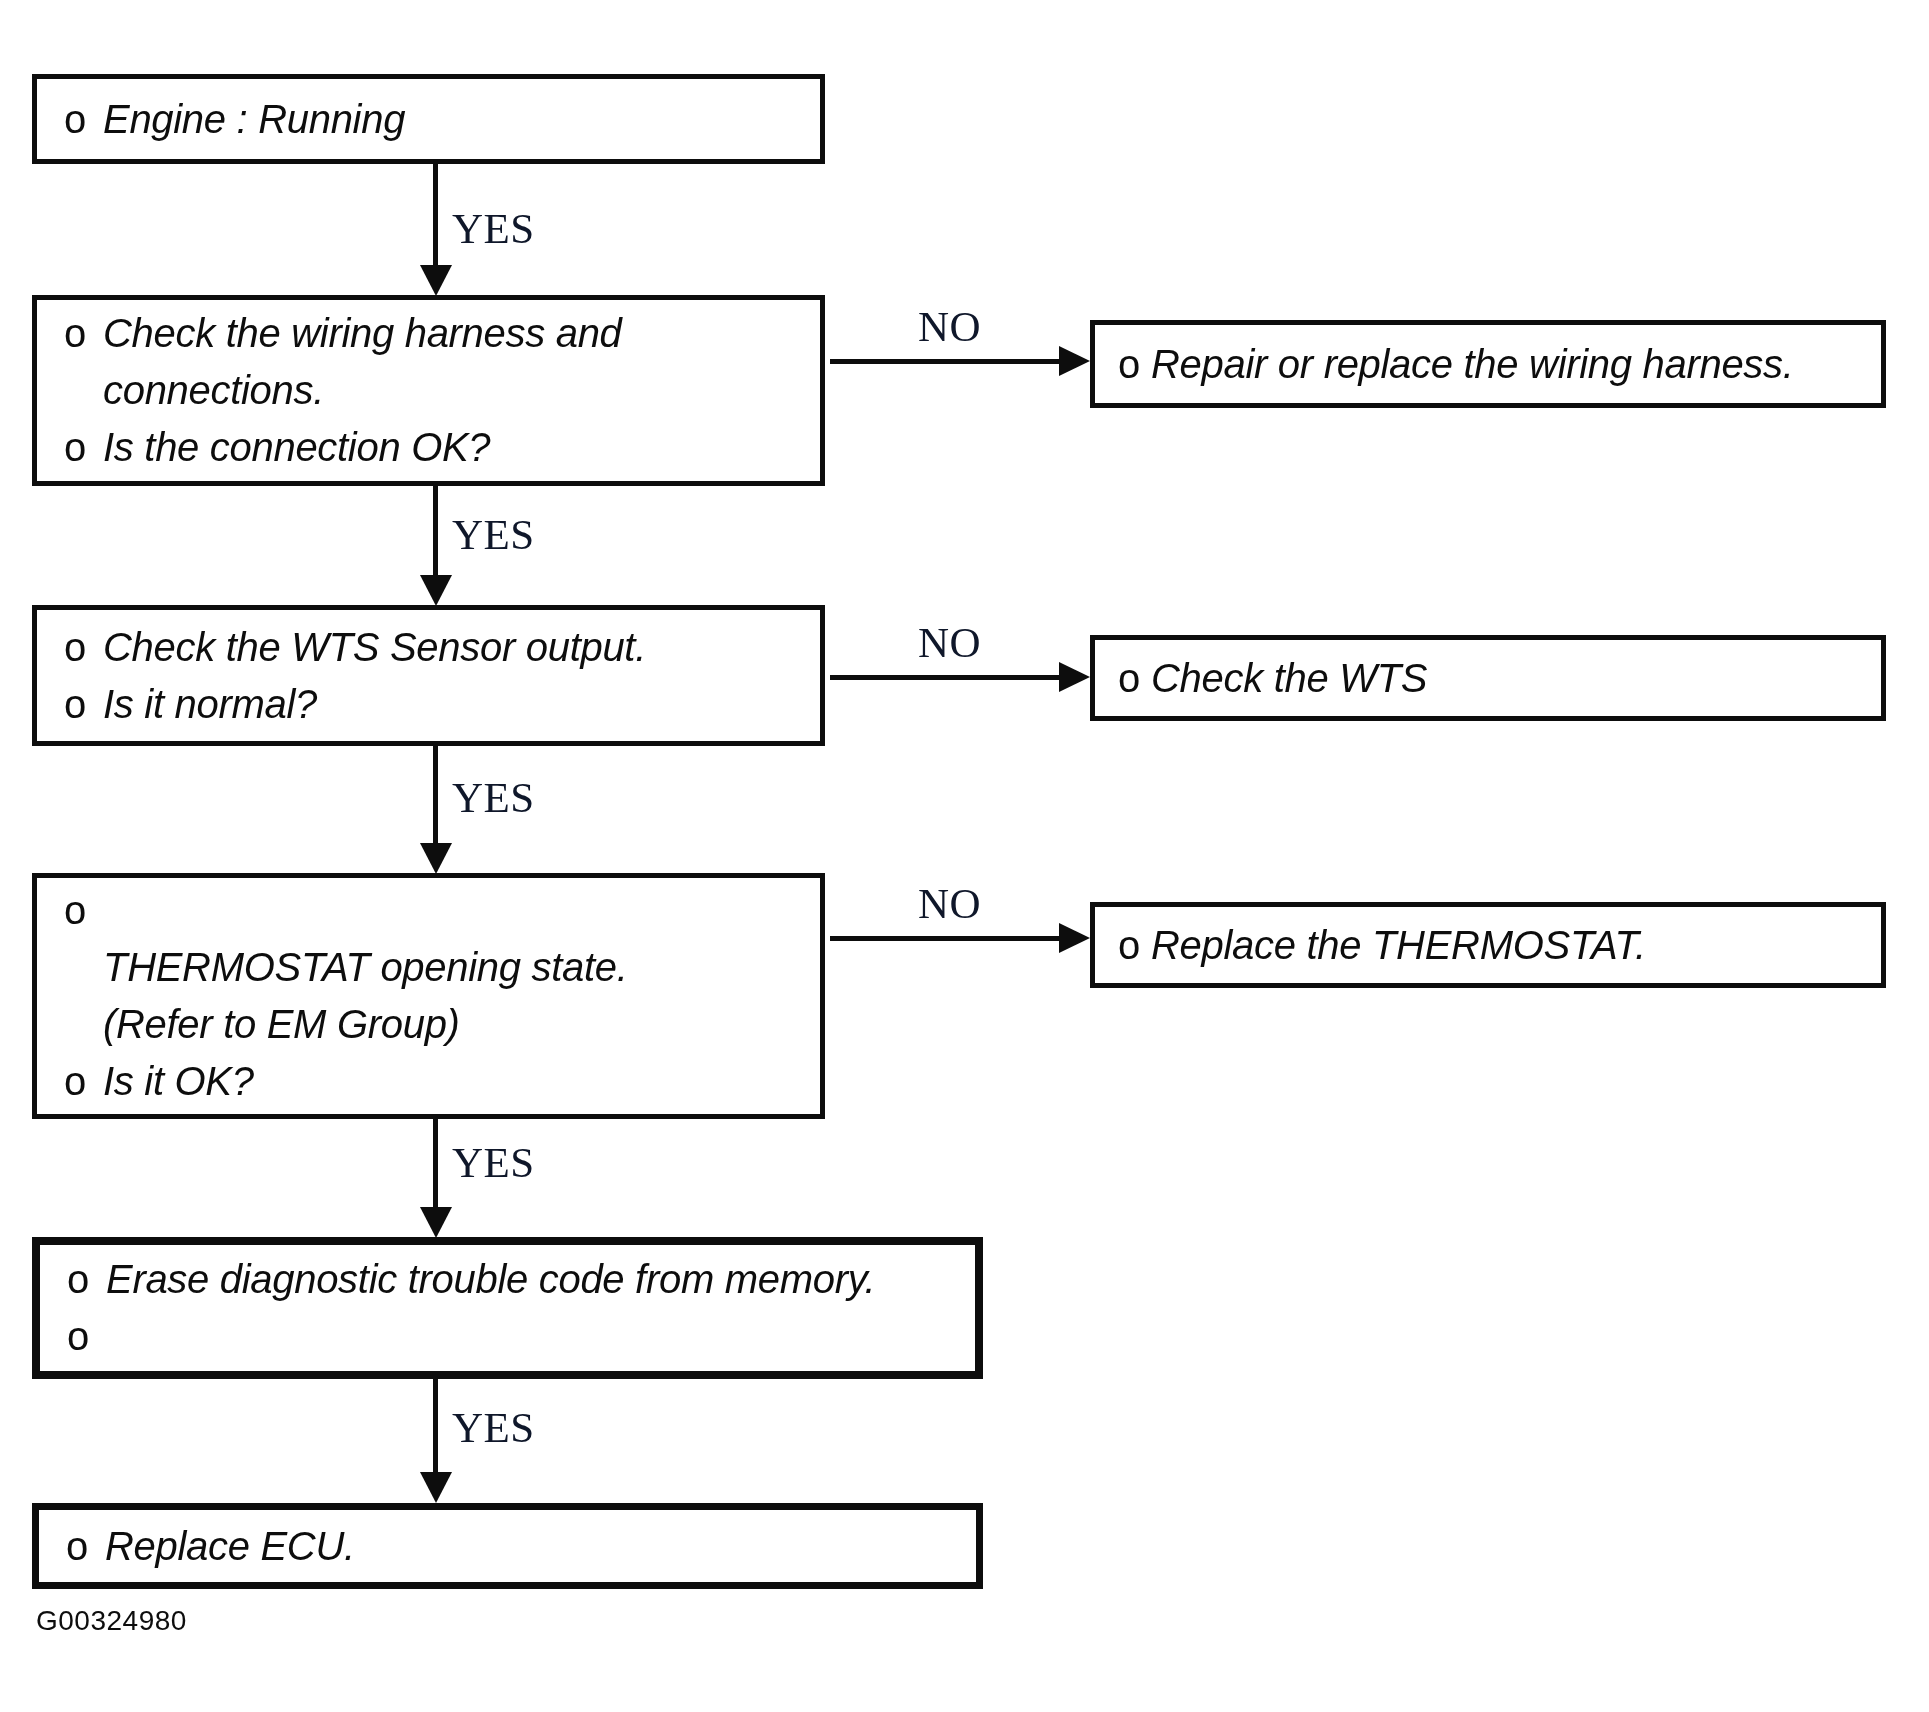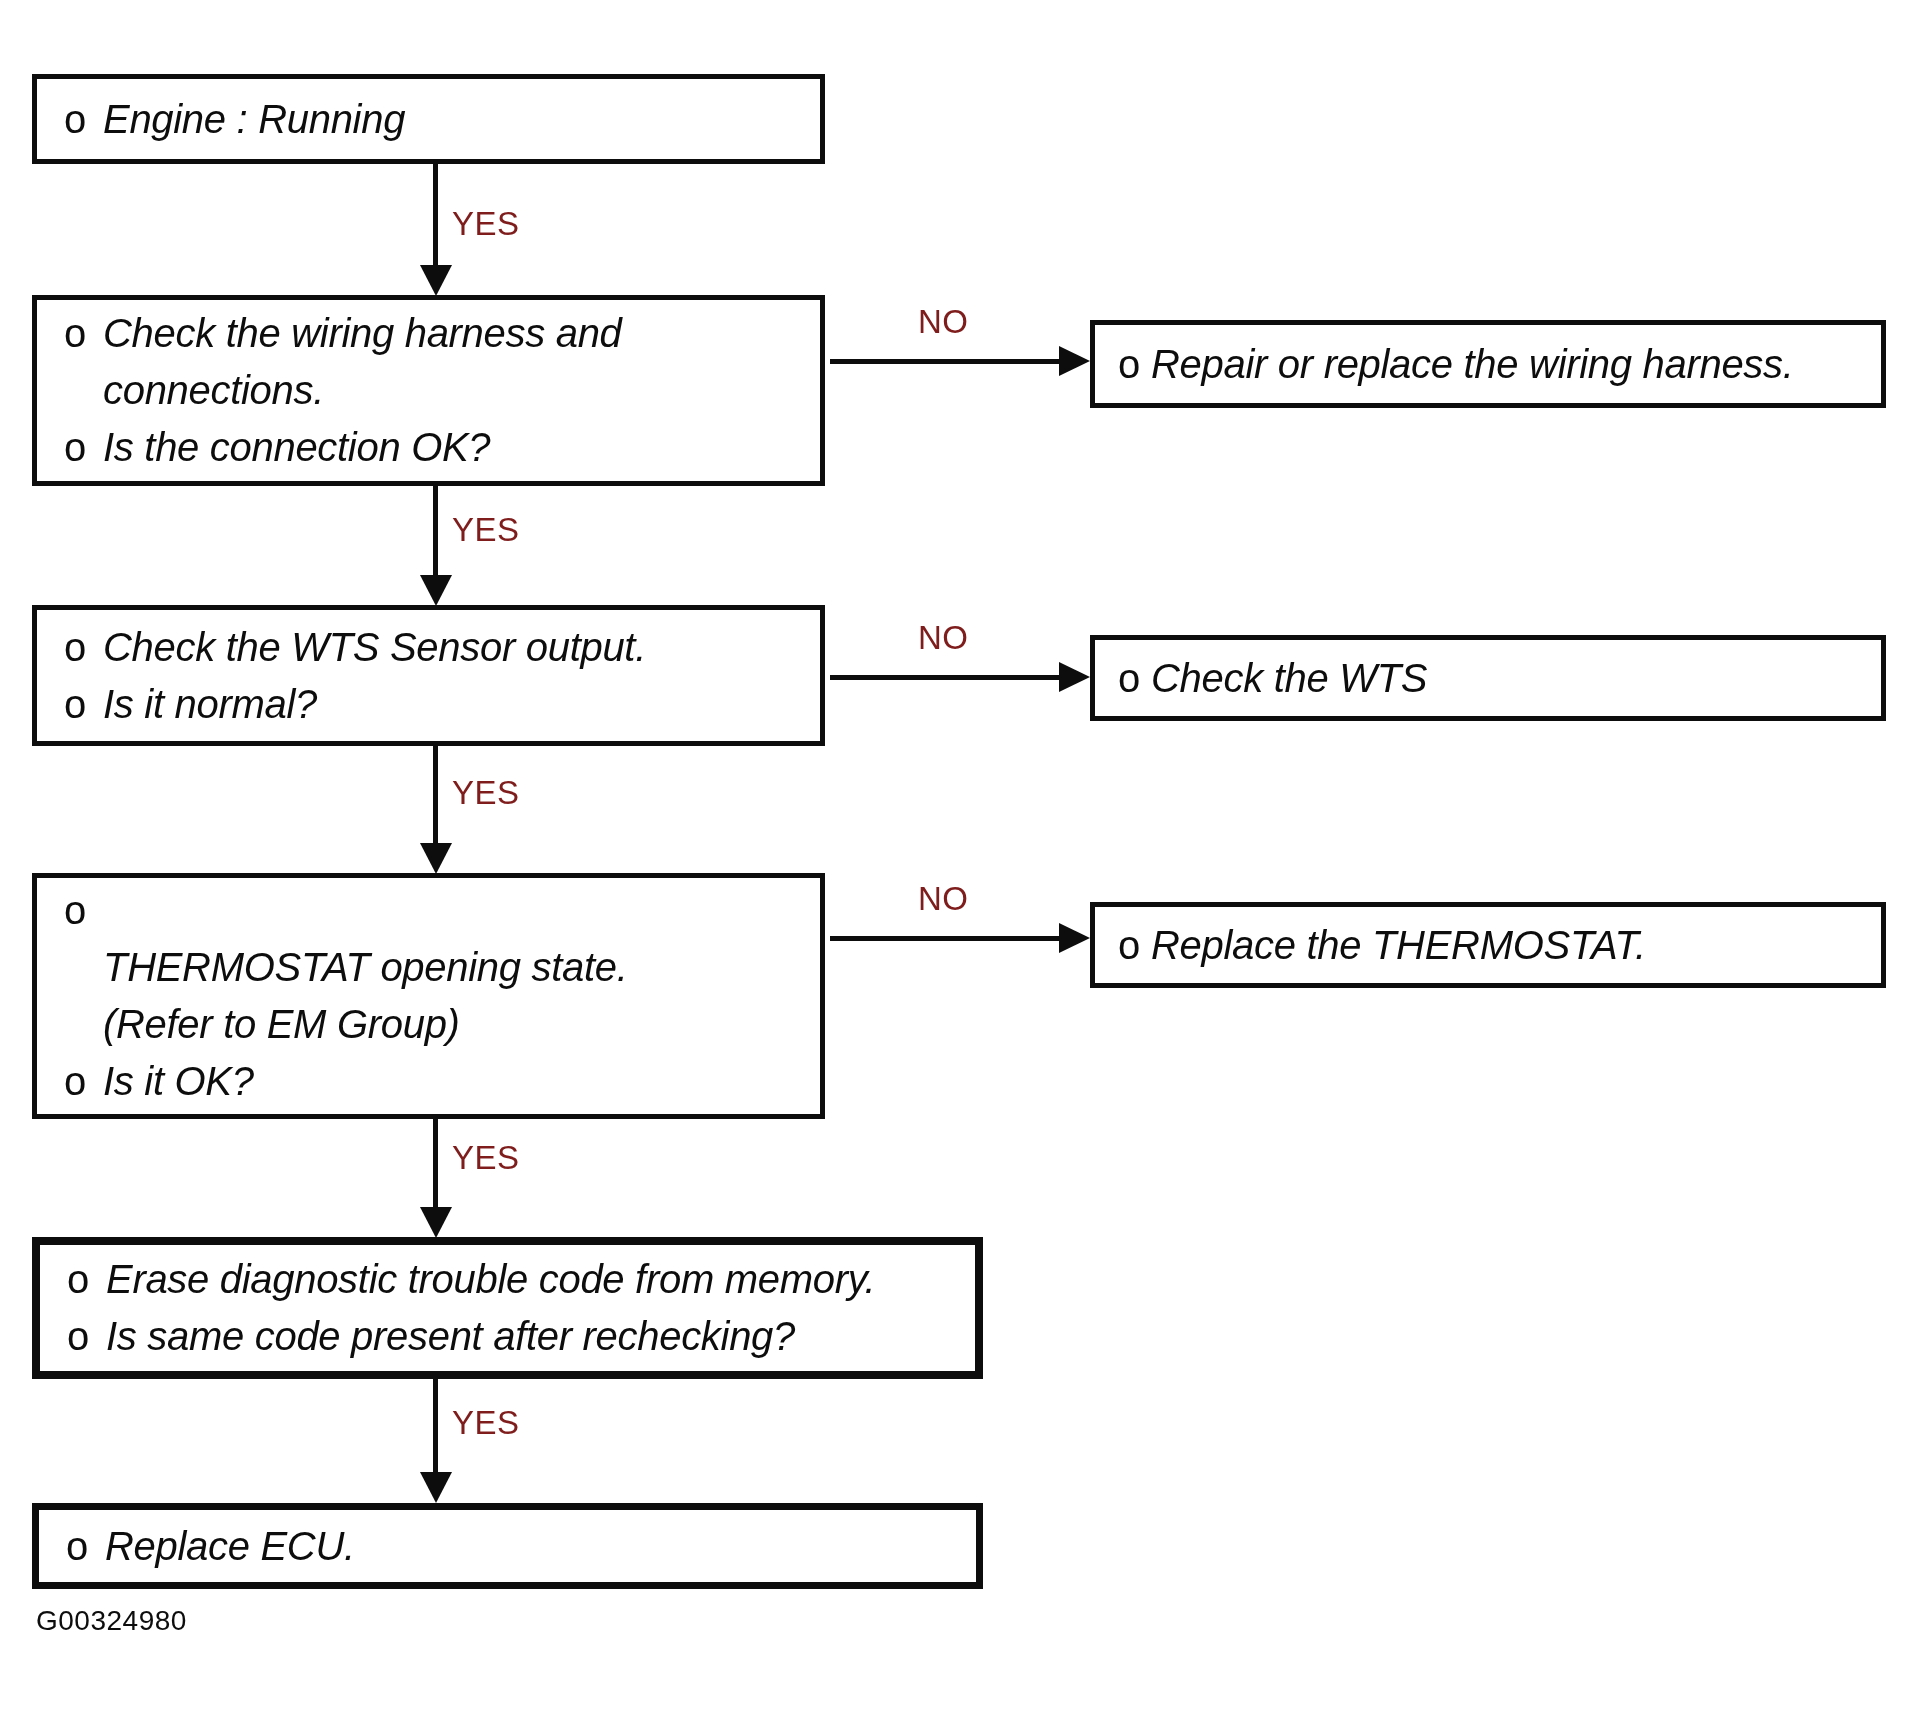--- a/index.html
+++ b/index.html
@@ -49,24 +49,25 @@
   }
   .hstem { position: absolute; height: 5px; background: #0d0d0d; }
   .hhead {
     position: absolute; width: 0; height: 0;
     border-top: 15px solid transparent;
     border-bottom: 15px solid transparent;
     border-left: 31px solid #0d0d0d;
   }
   .branch-label {
     position: absolute;
-    font-size: 33px;
+    font-size: 43px;
     line-height: 1;
     letter-spacing: 0.5px;
-    color: #7f1d1d;
+    color: #0f172a;
+    font-family: Liberation Serif, serif;
   }
   .figure-id {
     position: absolute;
     left: 36px;
     top: 1605px;
     font-size: 28px;
     letter-spacing: 0.5px;
     color: #0d0d0d;
   }
 </style>
@@ -175,21 +176,20 @@
   <div class="vhead" style="left:420px; top:1207px;"></div>
   <div class="branch-label" style="left:452px; top:1141px;">YES</div>
 
   <div class="box thick" style="left:32px; top:1237px; width:951px; height:142px;">
     <div class="line">
       <span class="bullet">o</span>
       <span class="txt">Erase diagnostic trouble code from memory.</span>
     </div>
     <div class="line">
       <span class="bullet">o</span>
-      <span class="txt">Is same code present after rechecking?</span>
     </div>
   </div>
 
   <div class="vstem" style="left:433px; top:1379px; height:95px;"></div>
   <div class="vhead" style="left:420px; top:1472px;"></div>
   <div class="branch-label" style="left:452px; top:1406px;">YES</div>
 
   <div class="box thick2" style="left:32px; top:1503px; width:951px; height:86px;">
     <div class="line">
       <span class="bullet">o</span>

